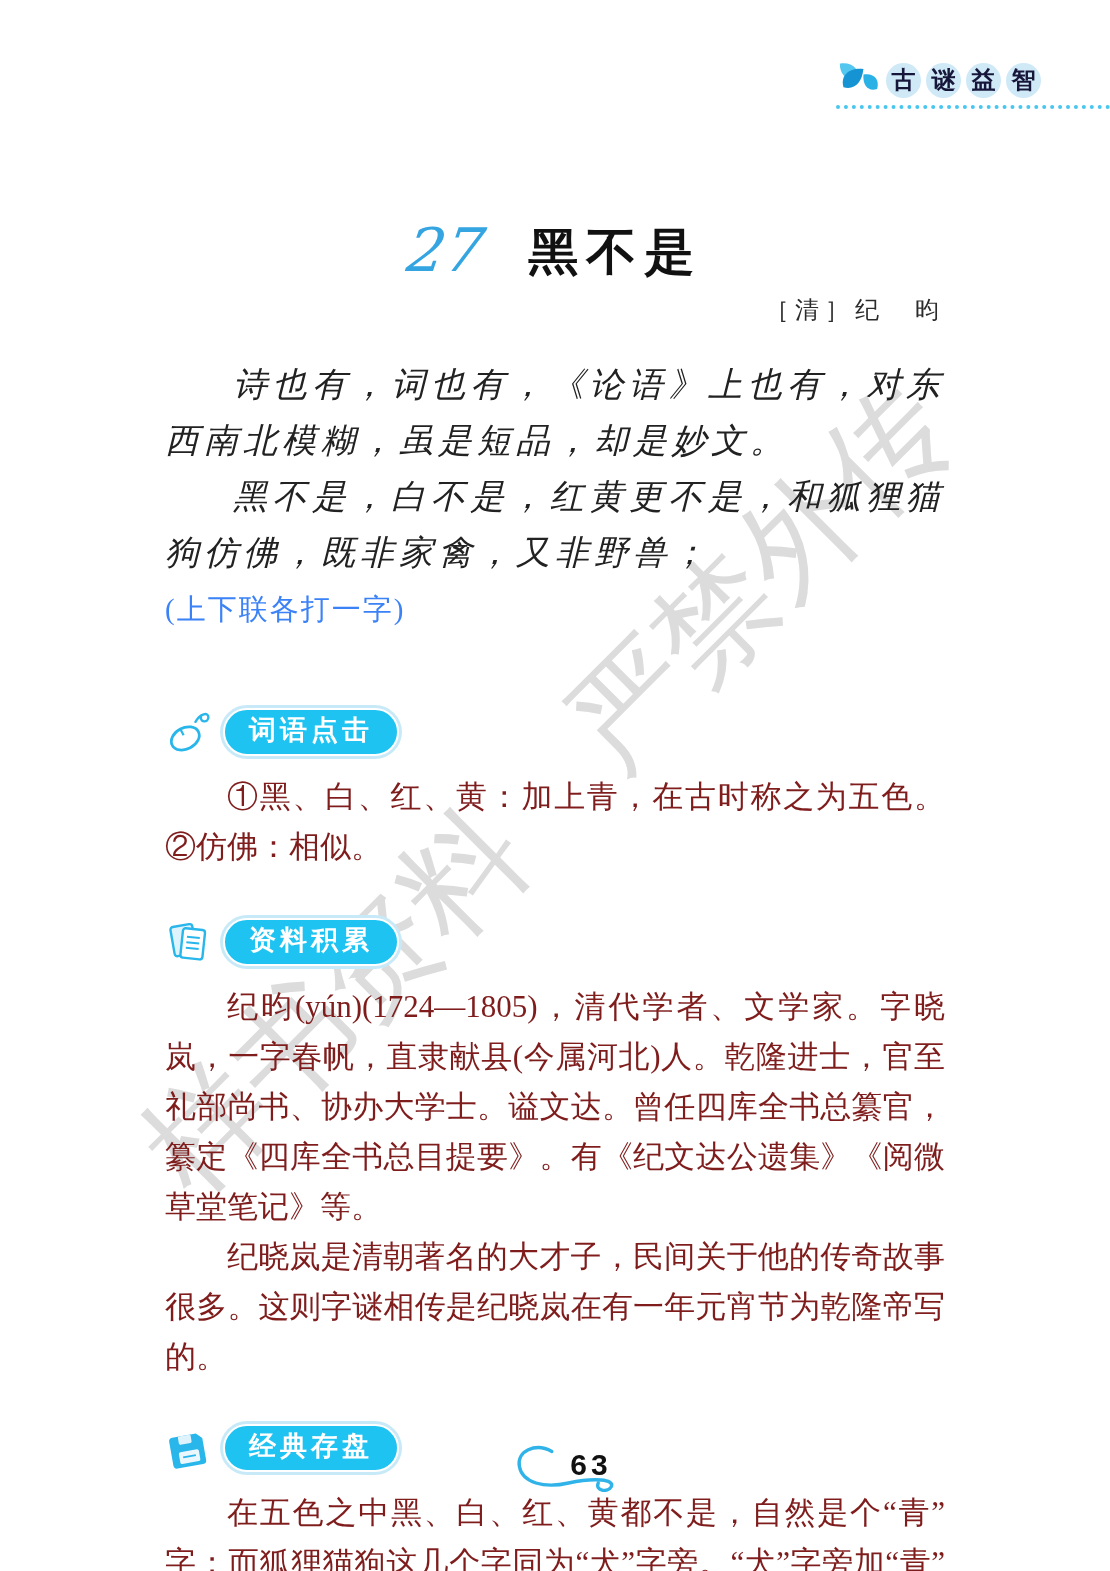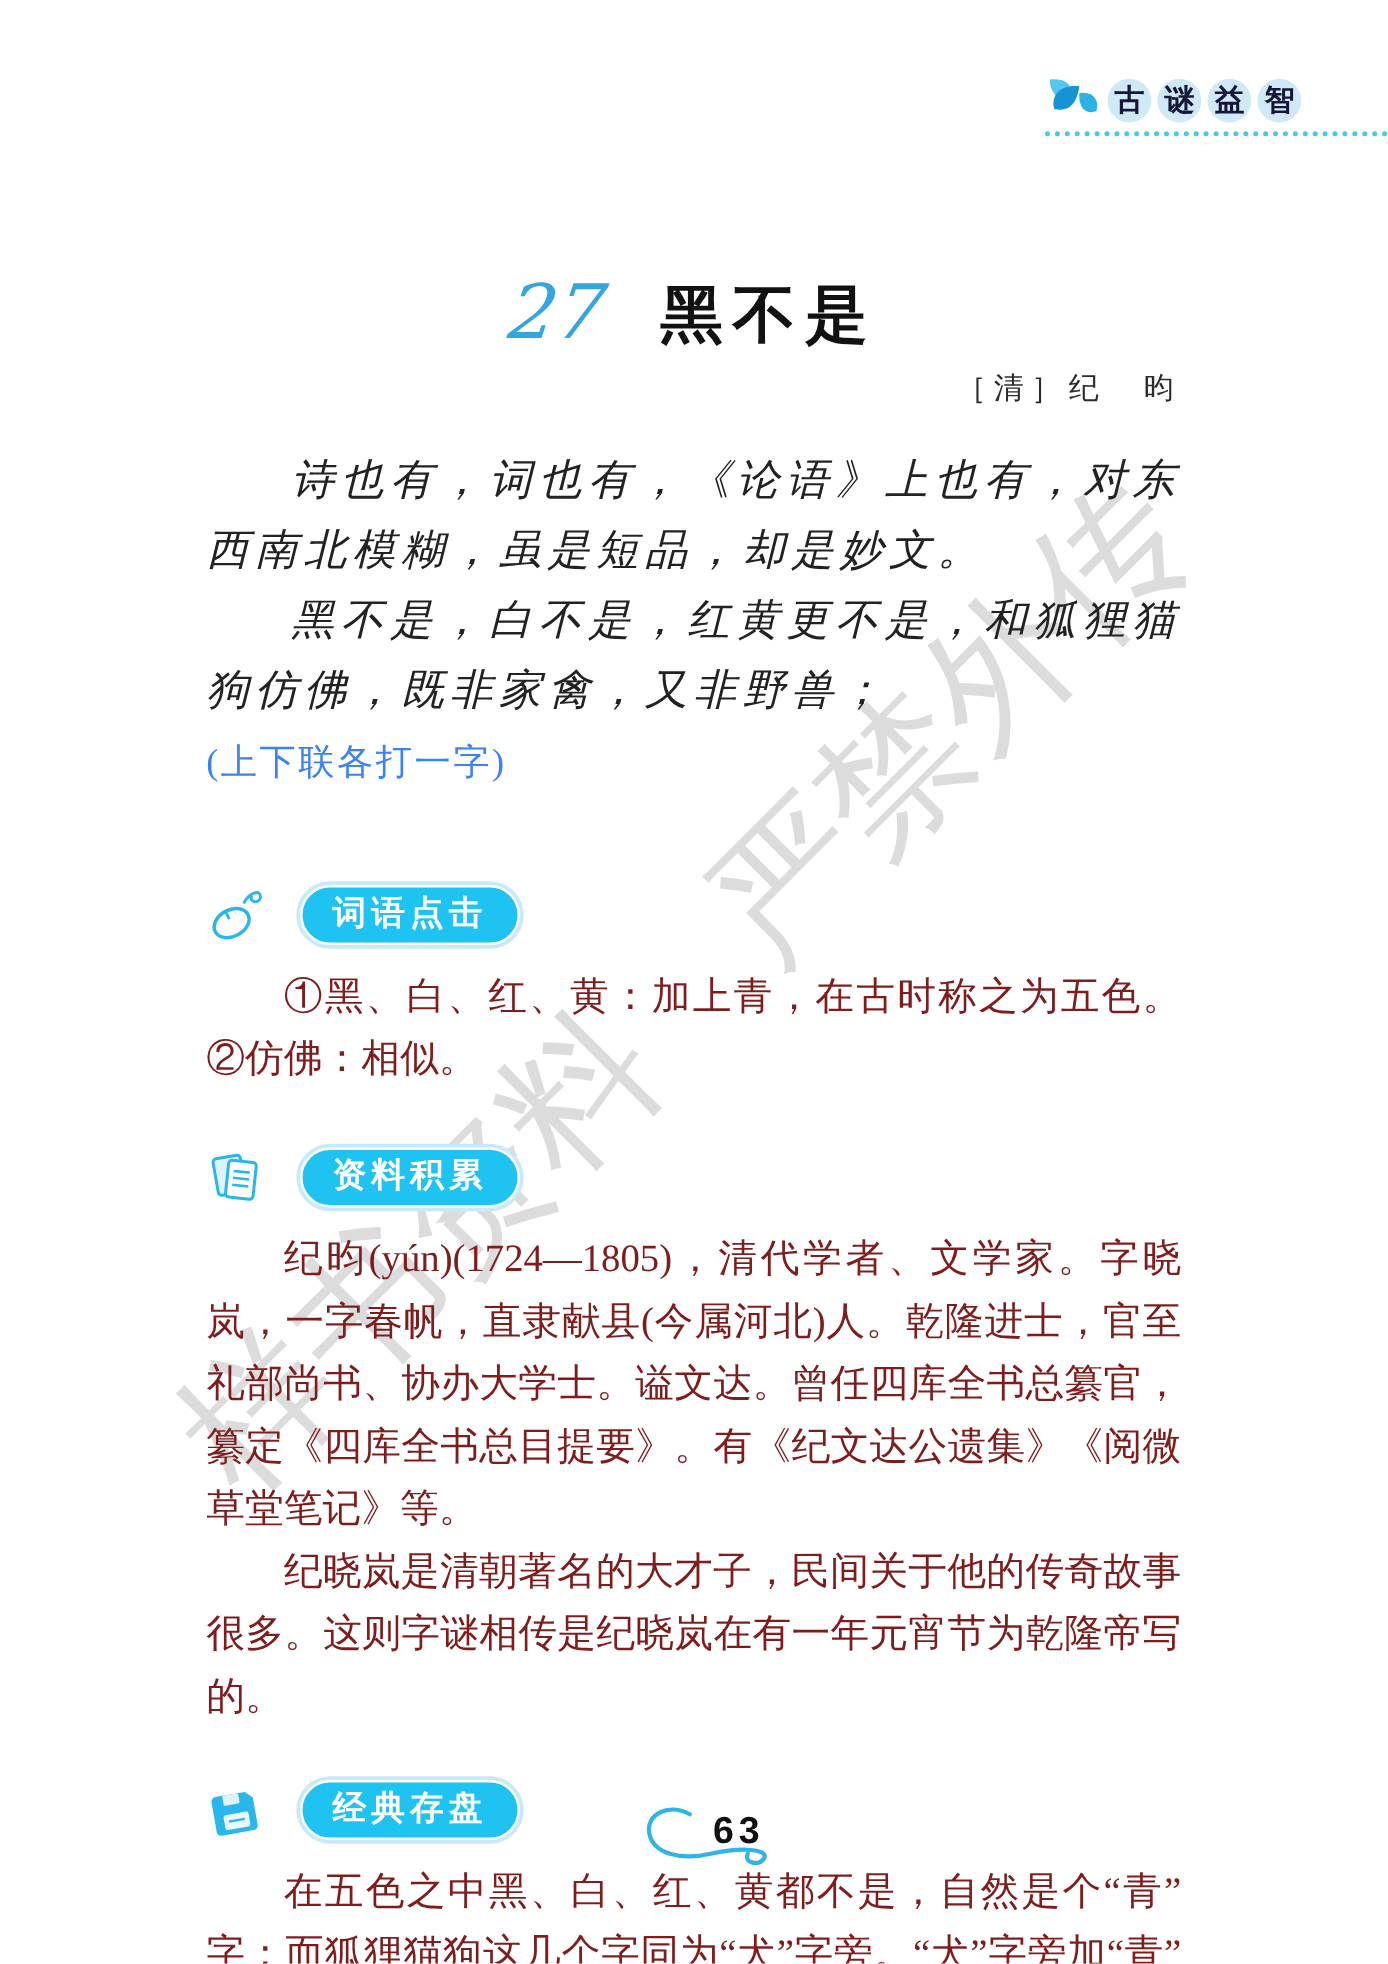--- a/index.html
+++ b/index.html
@@ -78,21 +78,21 @@
     font-style:italic;
     font-family:"DejaVu Serif","Liberation Serif",serif;
     color:#222;
   }
   .hint{
     margin-top:10px;
     text-align:left;
     font-size:29px;letter-spacing:2px;color:#3b82f6;
   }
   
-  .section-head{display:flex;align-items:center;gap:27px;}
+  .section-head{display:flex;align-items:center;gap:10px;}
   .s1{margin-top:78px;}
   .s2{margin-top:46px;text-align:right;}
   .s3{margin-top:42px;}
   .badge-icon{width:48px;height:48px;flex:0 0 auto;}
   .badge-pill{
     background:#1ec3f2;
     border:2px solid #ffffff;
     box-shadow:0 0 0 3px #c8eaf8;
     border-radius:24px;
     padding:4px 24px 7px 24px;

